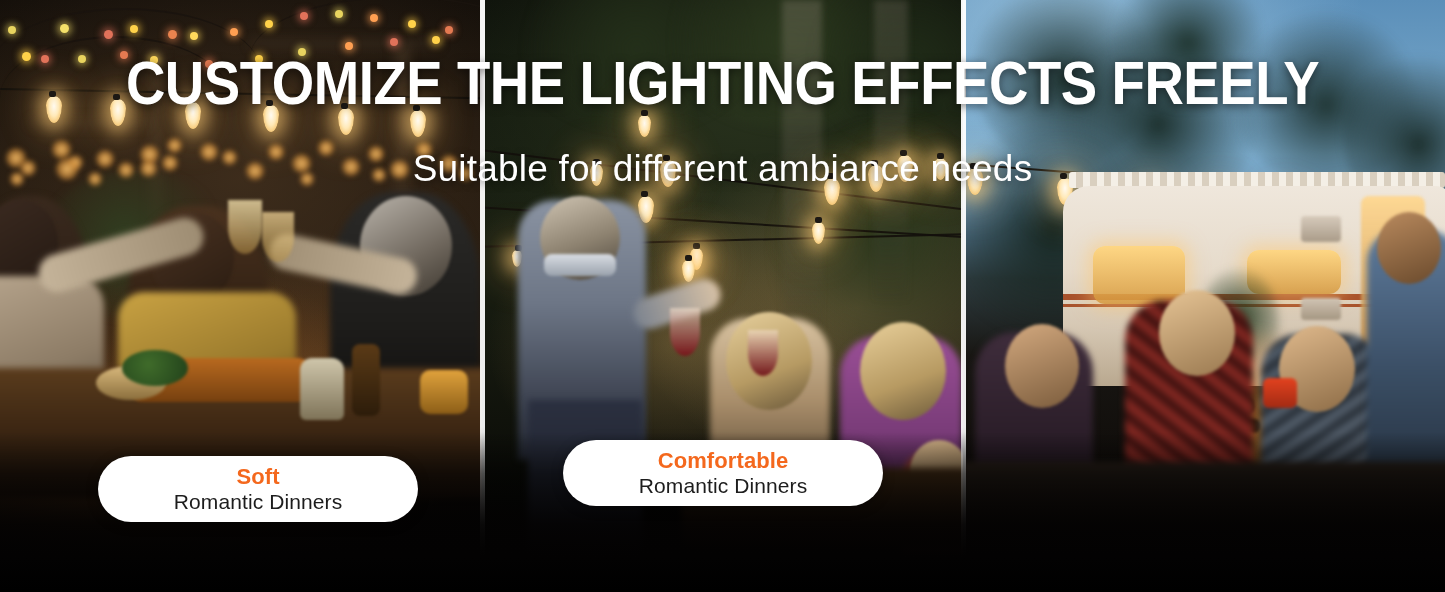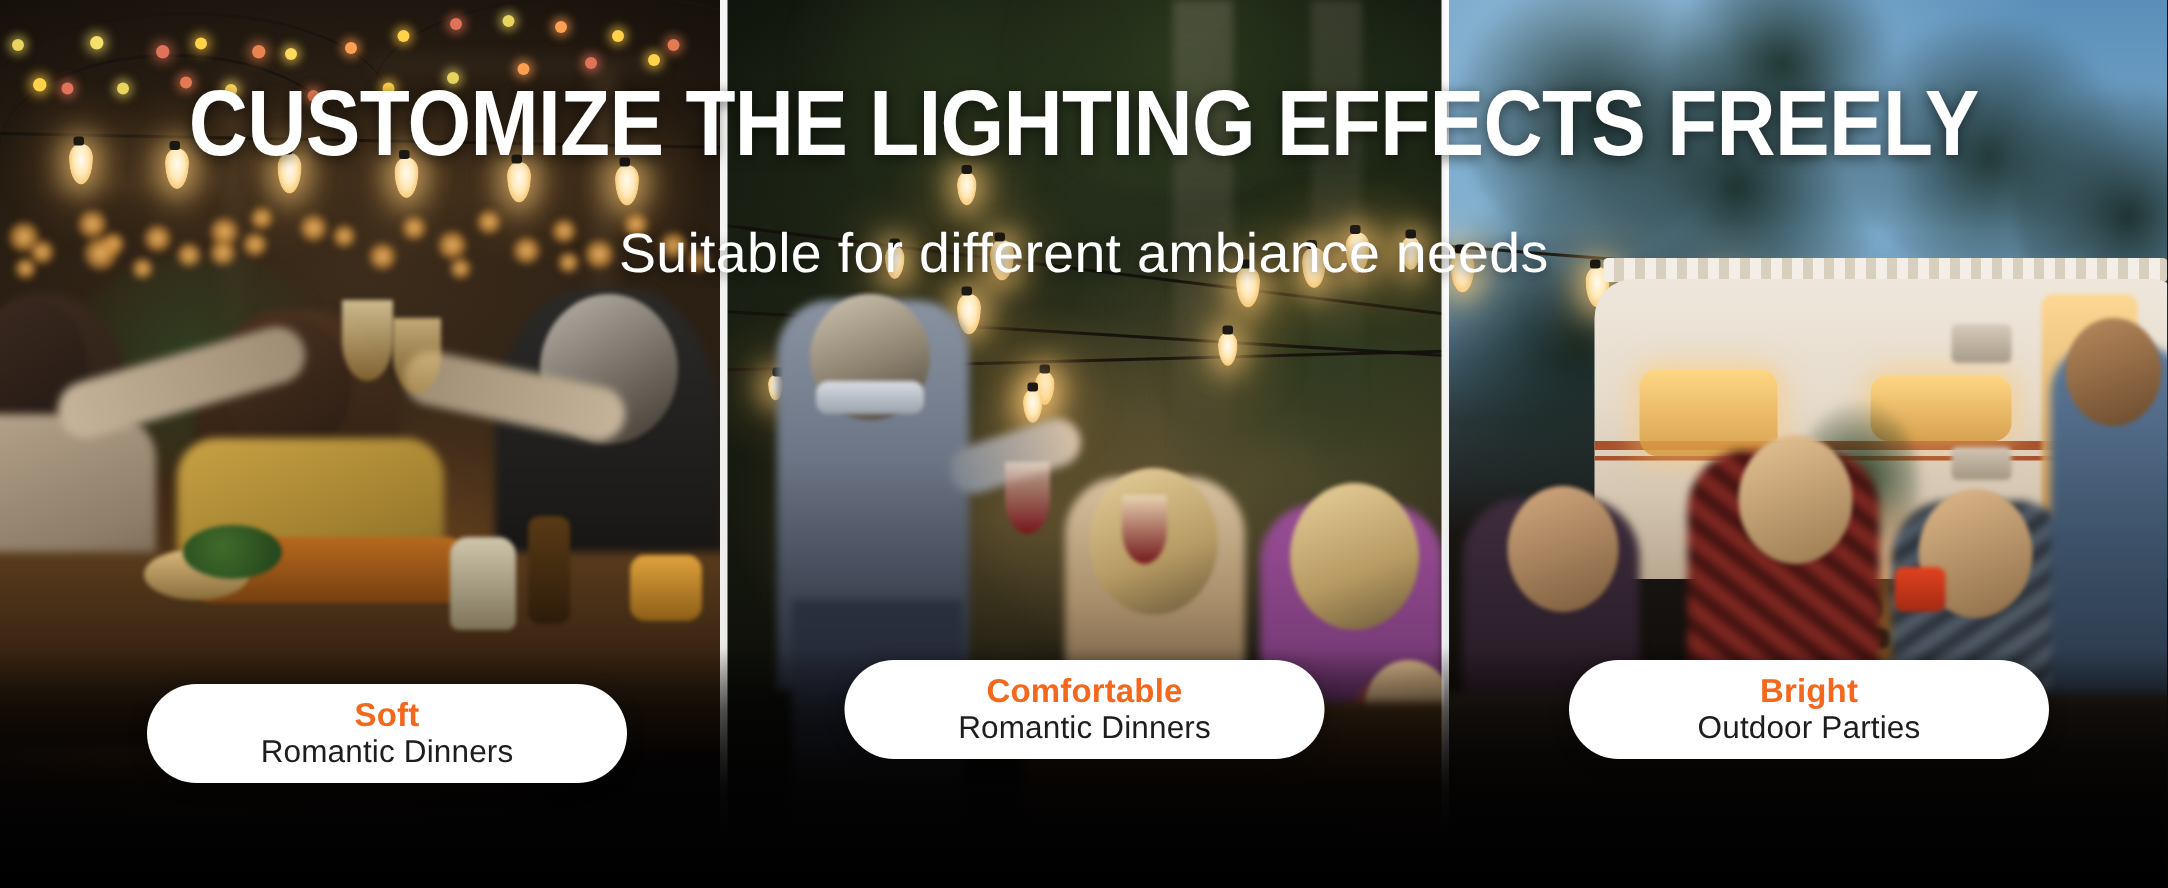--- a/index.html
+++ b/index.html
@@ -496,19 +496,15 @@
     <div class="pill pill-1">
       <span class="pill-title">Soft</span>
       <span class="pill-sub">Romantic Dinners</span>
     </div>
 
     <div class="pill pill-2">
       <span class="pill-title">Comfortable</span>
       <span class="pill-sub">Romantic Dinners</span>
     </div>
 
-    <div class="pill pill-3">
-      <span class="pill-title">Bright</span>
-      <span class="pill-sub">Outdoor Parties</span>
-    </div>
 
   </div>
 </div>
 
 </body></html>

